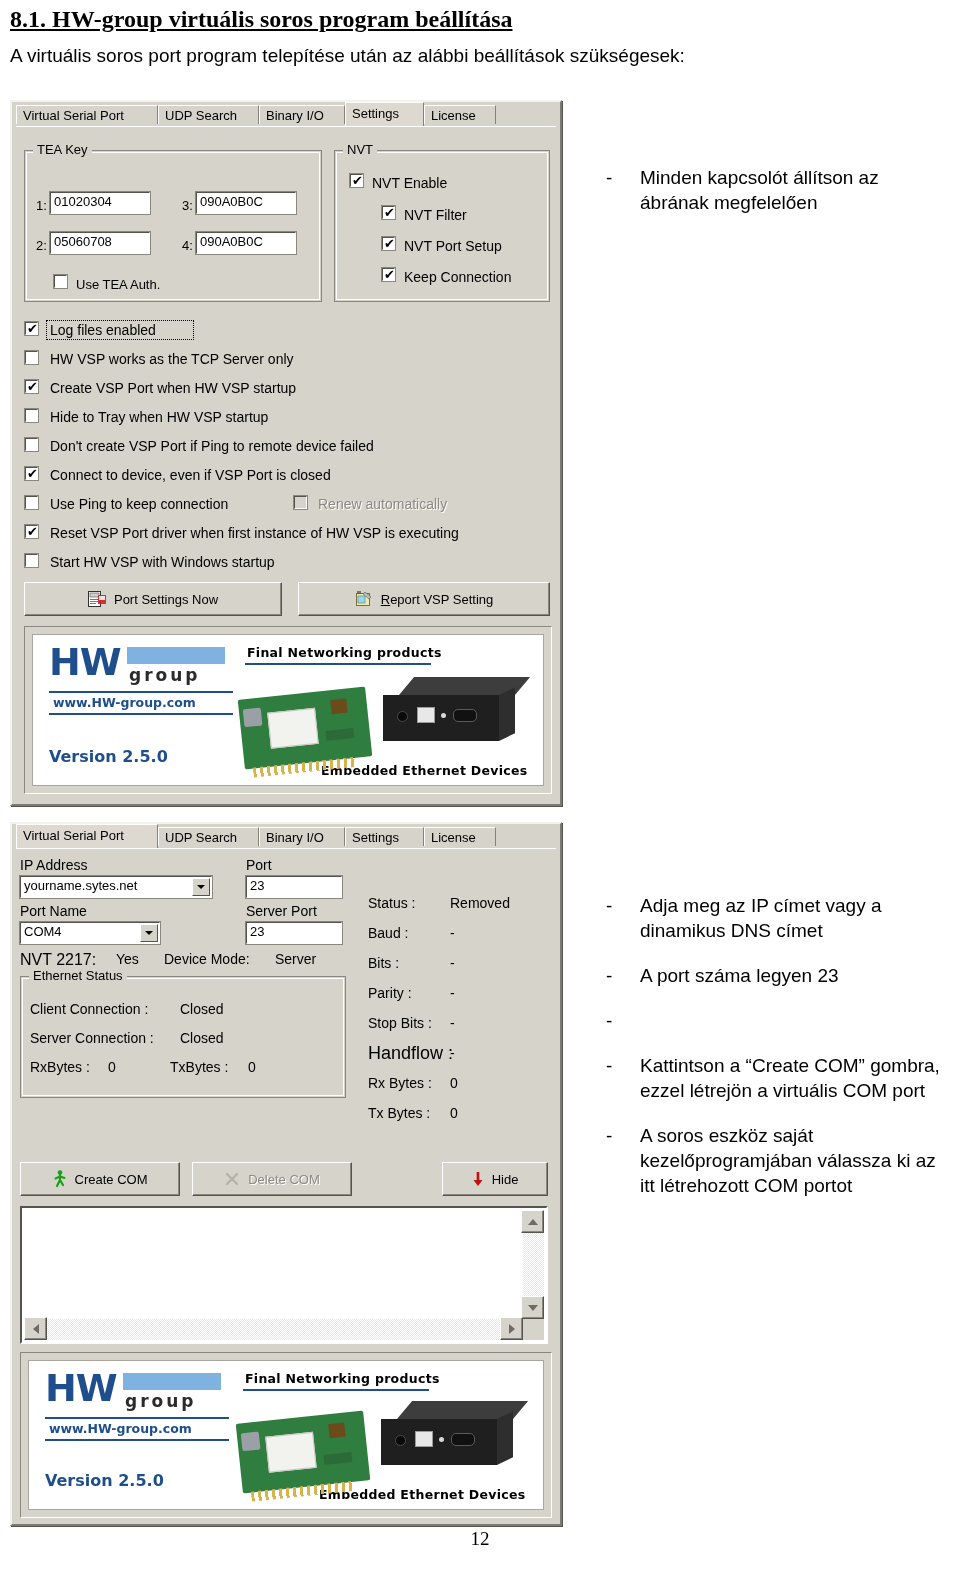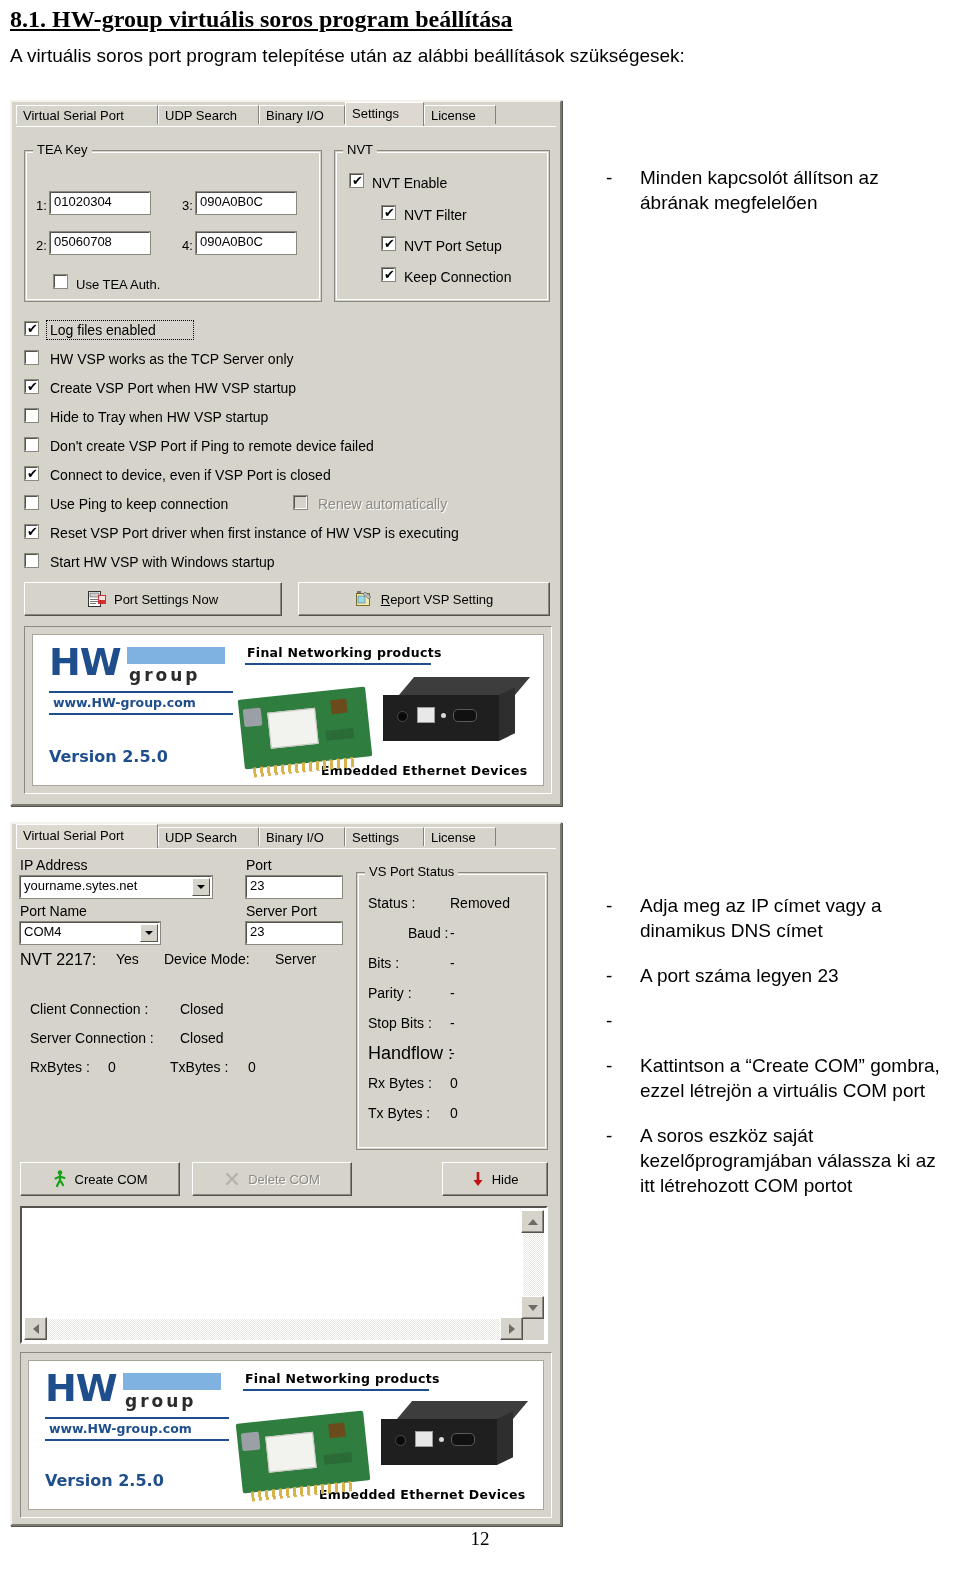--- a/index.html
+++ b/index.html
@@ -383,36 +383,36 @@
     </div>
 
     <div class="lbl" style="left:234px;top:80px;font-size:14px;">Server Port</div>
     <div class="tf" style="left:234px;top:98px;width:96px;height:22px;">23</div>
 
     <div class="lbl" style="left:8px;top:128px;font-size:16px;">NVT 2217:</div>
     <div class="lbl" style="left:72px;top:128px;font-size:14px;margin-left:32px;">Yes</div>
     <div class="lbl" style="left:152px;top:128px;font-size:14px;">Device Mode:</div>
     <div class="lbl" style="left:263px;top:128px;font-size:14px;">Server</div>
 
+    <div class="grp" style="left:8px;top:152px;width:326px;height:122px;">
+      <div class="grp-in"></div>
+      <div class="grp-title">Ethernet Status</div>
+    </div>
     <div class="lbl" style="left:18px;top:178px;font-size:14px;">Client Connection  :</div>
     <div class="lbl" style="left:168px;top:178px;font-size:14px;">Closed</div>
     <div class="lbl" style="left:18px;top:207px;font-size:14px;">Server Connection :</div>
     <div class="lbl" style="left:168px;top:207px;font-size:14px;">Closed</div>
     <div class="lbl" style="left:18px;top:236px;font-size:14px;">RxBytes :</div>
     <div class="lbl" style="left:96px;top:236px;font-size:14px;">0</div>
     <div class="lbl" style="left:158px;top:236px;font-size:14px;">TxBytes :</div>
     <div class="lbl" style="left:236px;top:236px;font-size:14px;">0</div>
 
-    <div class="grp" style="left:344px;top:48px;width:192px;height:278px;">
-      <div class="grp-in"></div>
-      <div class="grp-title">VS Port Status</div>
-    </div>
     <div class="lbl" style="left:356px;top:72px;font-size:14px;">Status :</div>
     <div class="lbl" style="left:438px;top:72px;font-size:14px;">Removed</div>
-    <div class="lbl" style="left:356px;top:102px;font-size:14px;margin-left:40px;">Baud :</div>
+    <div class="lbl" style="left:356px;top:102px;font-size:14px;">Baud :</div>
     <div class="lbl" style="left:438px;top:102px;font-size:14px;">-</div>
     <div class="lbl" style="left:356px;top:132px;font-size:14px;">Bits :</div>
     <div class="lbl" style="left:438px;top:132px;font-size:14px;">-</div>
     <div class="lbl" style="left:356px;top:162px;font-size:14px;">Parity :</div>
     <div class="lbl" style="left:438px;top:162px;font-size:14px;">-</div>
     <div class="lbl" style="left:356px;top:192px;font-size:14px;">Stop Bits :</div>
     <div class="lbl" style="left:438px;top:192px;font-size:14px;">-</div>
     <div class="lbl" style="left:356px;top:222px;font-size:18px;">Handflow :</div>
     <div class="lbl" style="left:438px;top:222px;font-size:14px;">-</div>
     <div class="lbl" style="left:356px;top:252px;font-size:14px;">Rx Bytes :</div>

